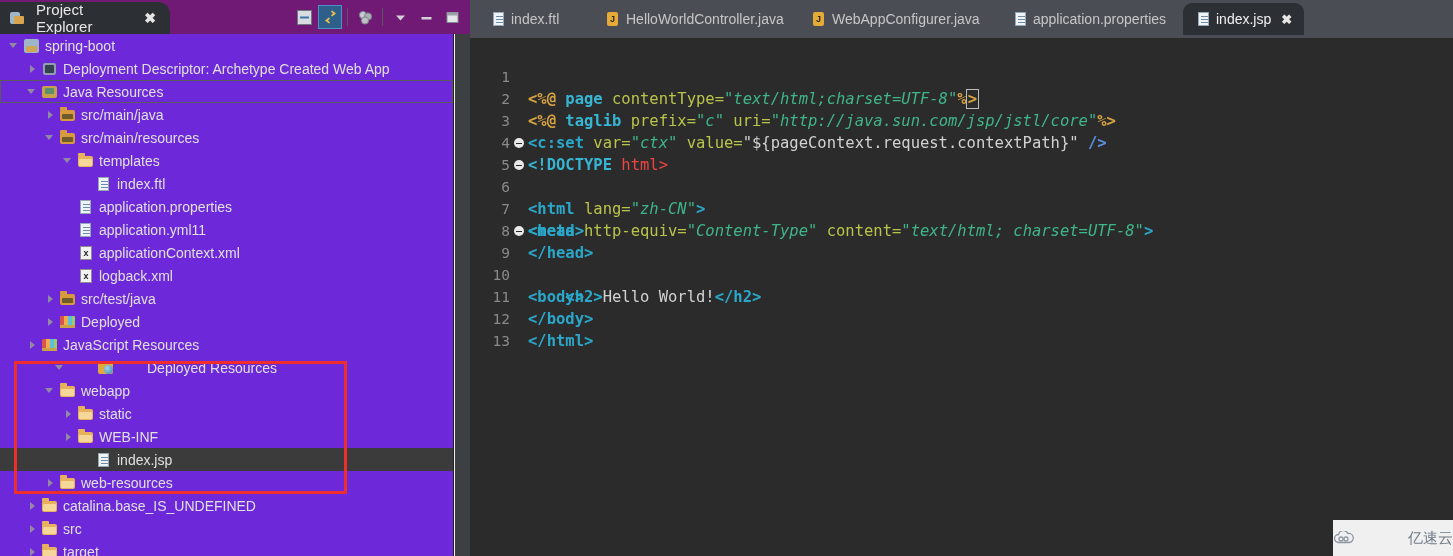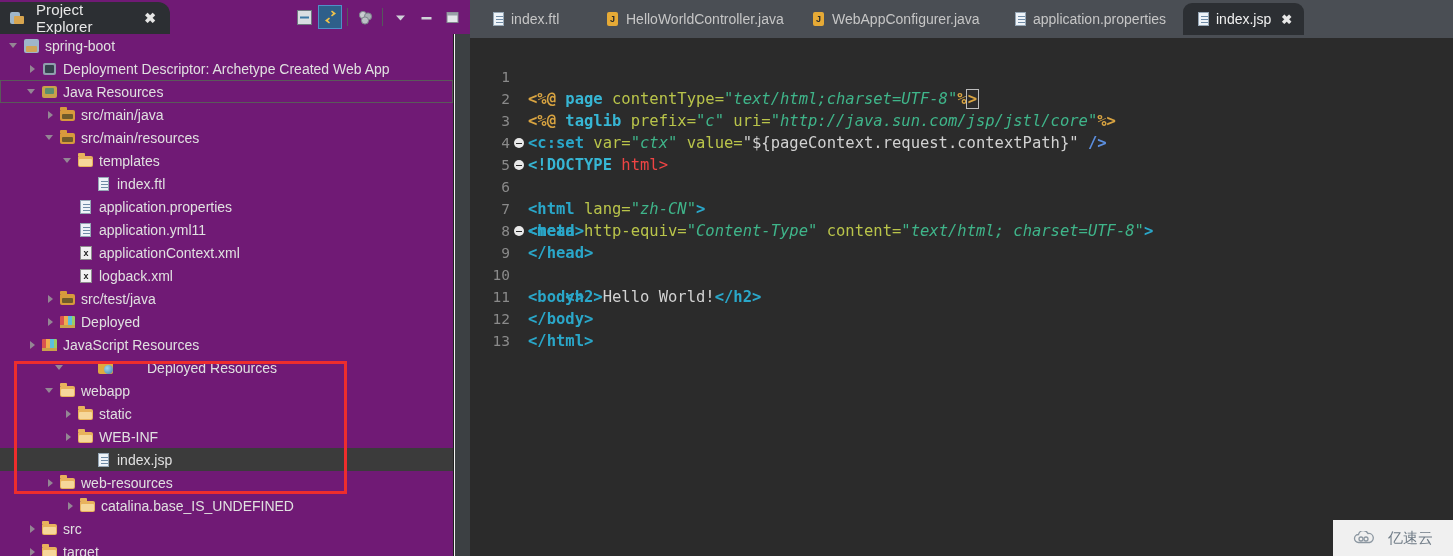--- a/index.html
+++ b/index.html
@@ -42,21 +42,21 @@
   }
   .tb-btn{
     width:24px;height:24px;display:flex;align-items:center;justify-content:center;
     cursor:pointer;border:1px solid transparent;box-sizing:border-box;
   }
   .tb-btn.active{background:#2e5f8a;border:1px solid #4f90c8;}
   .tb-sep{width:1px;height:18px;background:#55585c;margin:0 3px;}
 
   .tree-wrap{
     position:absolute;left:0;top:34px;width:470px;height:522px;
-    background:#701a75;
+    background:#6d28d9;
     overflow:hidden;
   }
   .tree{
     position:absolute;left:0;top:0;width:453px;height:522px;
   }
   .row{
     position:relative;height:23px;display:flex;align-items:center;
     box-sizing:border-box;white-space:nowrap;cursor:pointer;
   }
   .row.selected{background:#3b3b3b;}
@@ -226,21 +226,21 @@
   }
 
   
   .annot{
     position:absolute;border:3px solid #ee2d2d;pointer-events:none;
   }
 
   
   .watermark{
     position:absolute;right:0;bottom:0;width:120px;height:36px;background:#f0f0f0;
-    display:flex;align-items:center;justify-content:center;gap:13px;
+    display:flex;align-items:center;justify-content:space-between;gap:13px;
   }
   .wm-icon{width:22px;height:14px;position:relative;}
   .wm-text{color:#6f7b86;font-size:15px;font-family:"DejaVu Sans",sans-serif;}
 </style>
 </head>
 <body>
 
 <div class="app">
 
   <div class="explorer">
@@ -451,21 +451,21 @@
             <span class="lbl">index.jsp</span>
           </div>
           <div class="row" style="top: 437px; position: absolute; left: 0px; width: 485px;">
             <span style="display: inline-block; width: 44px; flex: 0 0 auto;"></span>
             <span class="twisty collapsed"></span>
             <span class="ico">
               <span class="ic-folder"></span>
             </span>
             <span class="lbl">web-resources</span>
           </div>
-          <div class="row" style="top: 460px; position: absolute; left: 0px; width: 453px; padding-left: 38px;">
+          <div class="row" style="top: 460px; position: absolute; left: 0px; width: 453px;">
             <span style="display: inline-block; width: 26px; flex: 0 0 auto;"></span>
             <span class="twisty collapsed"></span>
             <span class="ico">
               <span class="ic-folder"></span>
             </span>
             <span class="lbl">catalina.base_IS_UNDEFINED</span>
           </div>
           <div class="row" style="top: 483px; position: absolute; left: 0px; width: 453px;">
             <span style="display: inline-block; width: 26px; flex: 0 0 auto;"></span>
             <span class="twisty collapsed"></span>

